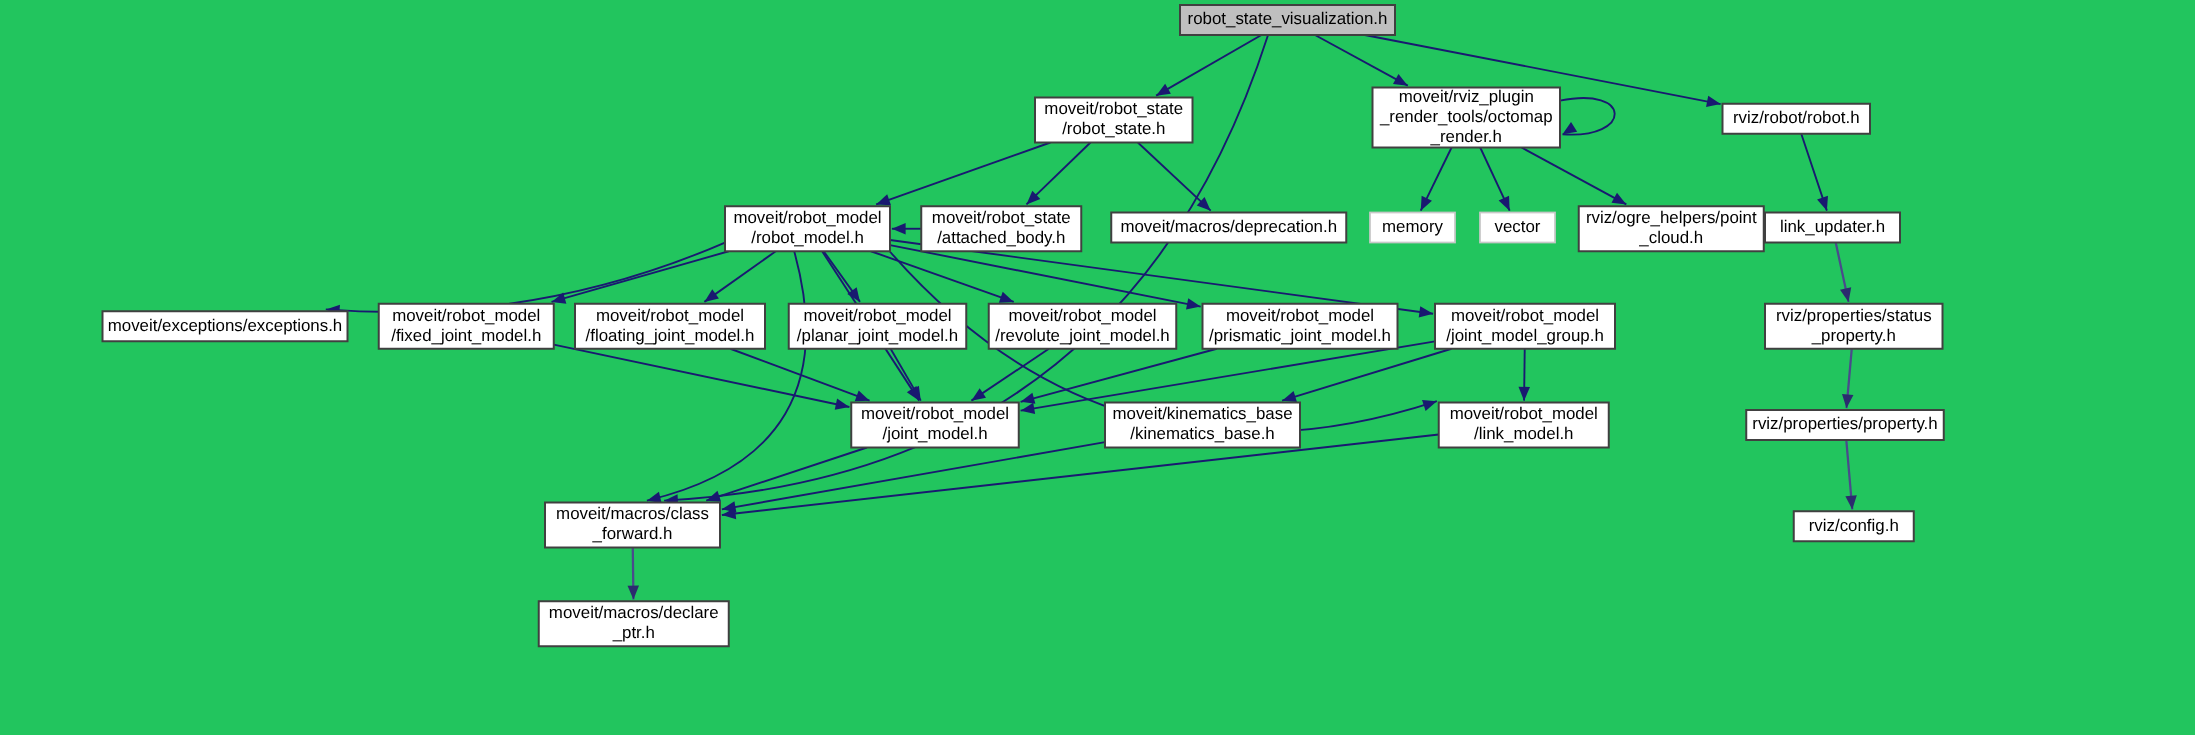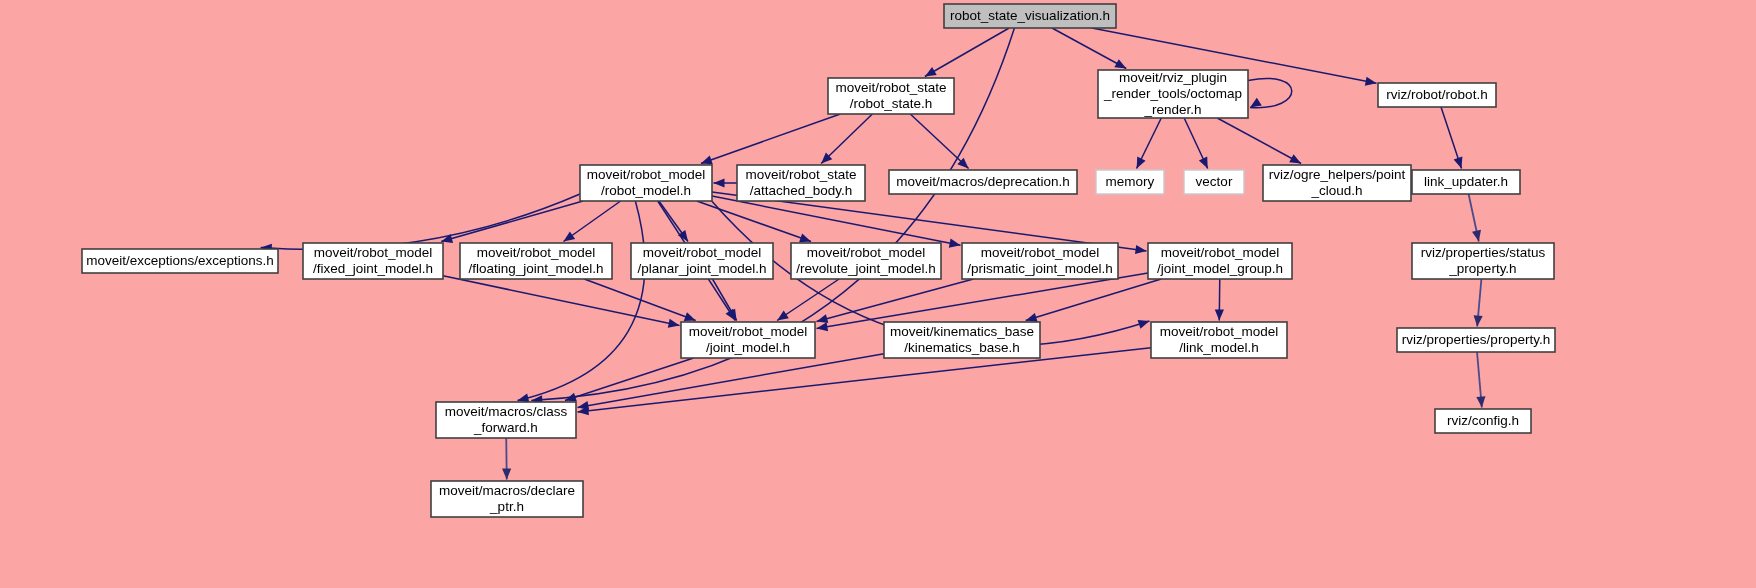--- a/index.html
+++ b/index.html
@@ -1,17 +1,17 @@
 <!DOCTYPE html>
 <html><head>
 <meta charset="utf-8">
 <style>
   html,body{margin:0;padding:0;background:#ffffff;}
   body{font-family:"Liberation Sans","DejaVu Sans",sans-serif;}
-  #graph-wrap{position:relative;width:1756px;height:588px;overflow:hidden;background:#fca5a5;}
+  #graph-wrap{position:relative;width:1756px;height:588px;overflow:hidden;background:#22c55e;}
   svg#dep-graph{display:block;width:1756px;height:588px;}
   .node-box{fill:#ffffff;stroke:#404040;stroke-width:1.6px;}
   .node-box.root{fill:#bfbfbf;stroke:#404040;stroke-width:1.6px;}
   .node-box.sys{fill:#ffffff;stroke:#c8c8c8;stroke-width:1.4px;}
   .node-label{font-family:"Liberation Sans","DejaVu Sans",sans-serif;font-size:13.5px;fill:#000000;text-anchor:middle;dominant-baseline:middle;}
   .node-label.sys-label{fill:#000000;}
   .edge{fill:none;stroke:#191970;stroke-width:1.5px;}
   .edge.alt{stroke:#4a4a8c;stroke-width:1.8px;}
   .arrow-head{fill:#191970;stroke:none;}
   .arrow-head.alt{fill:#2b2b6e;}

